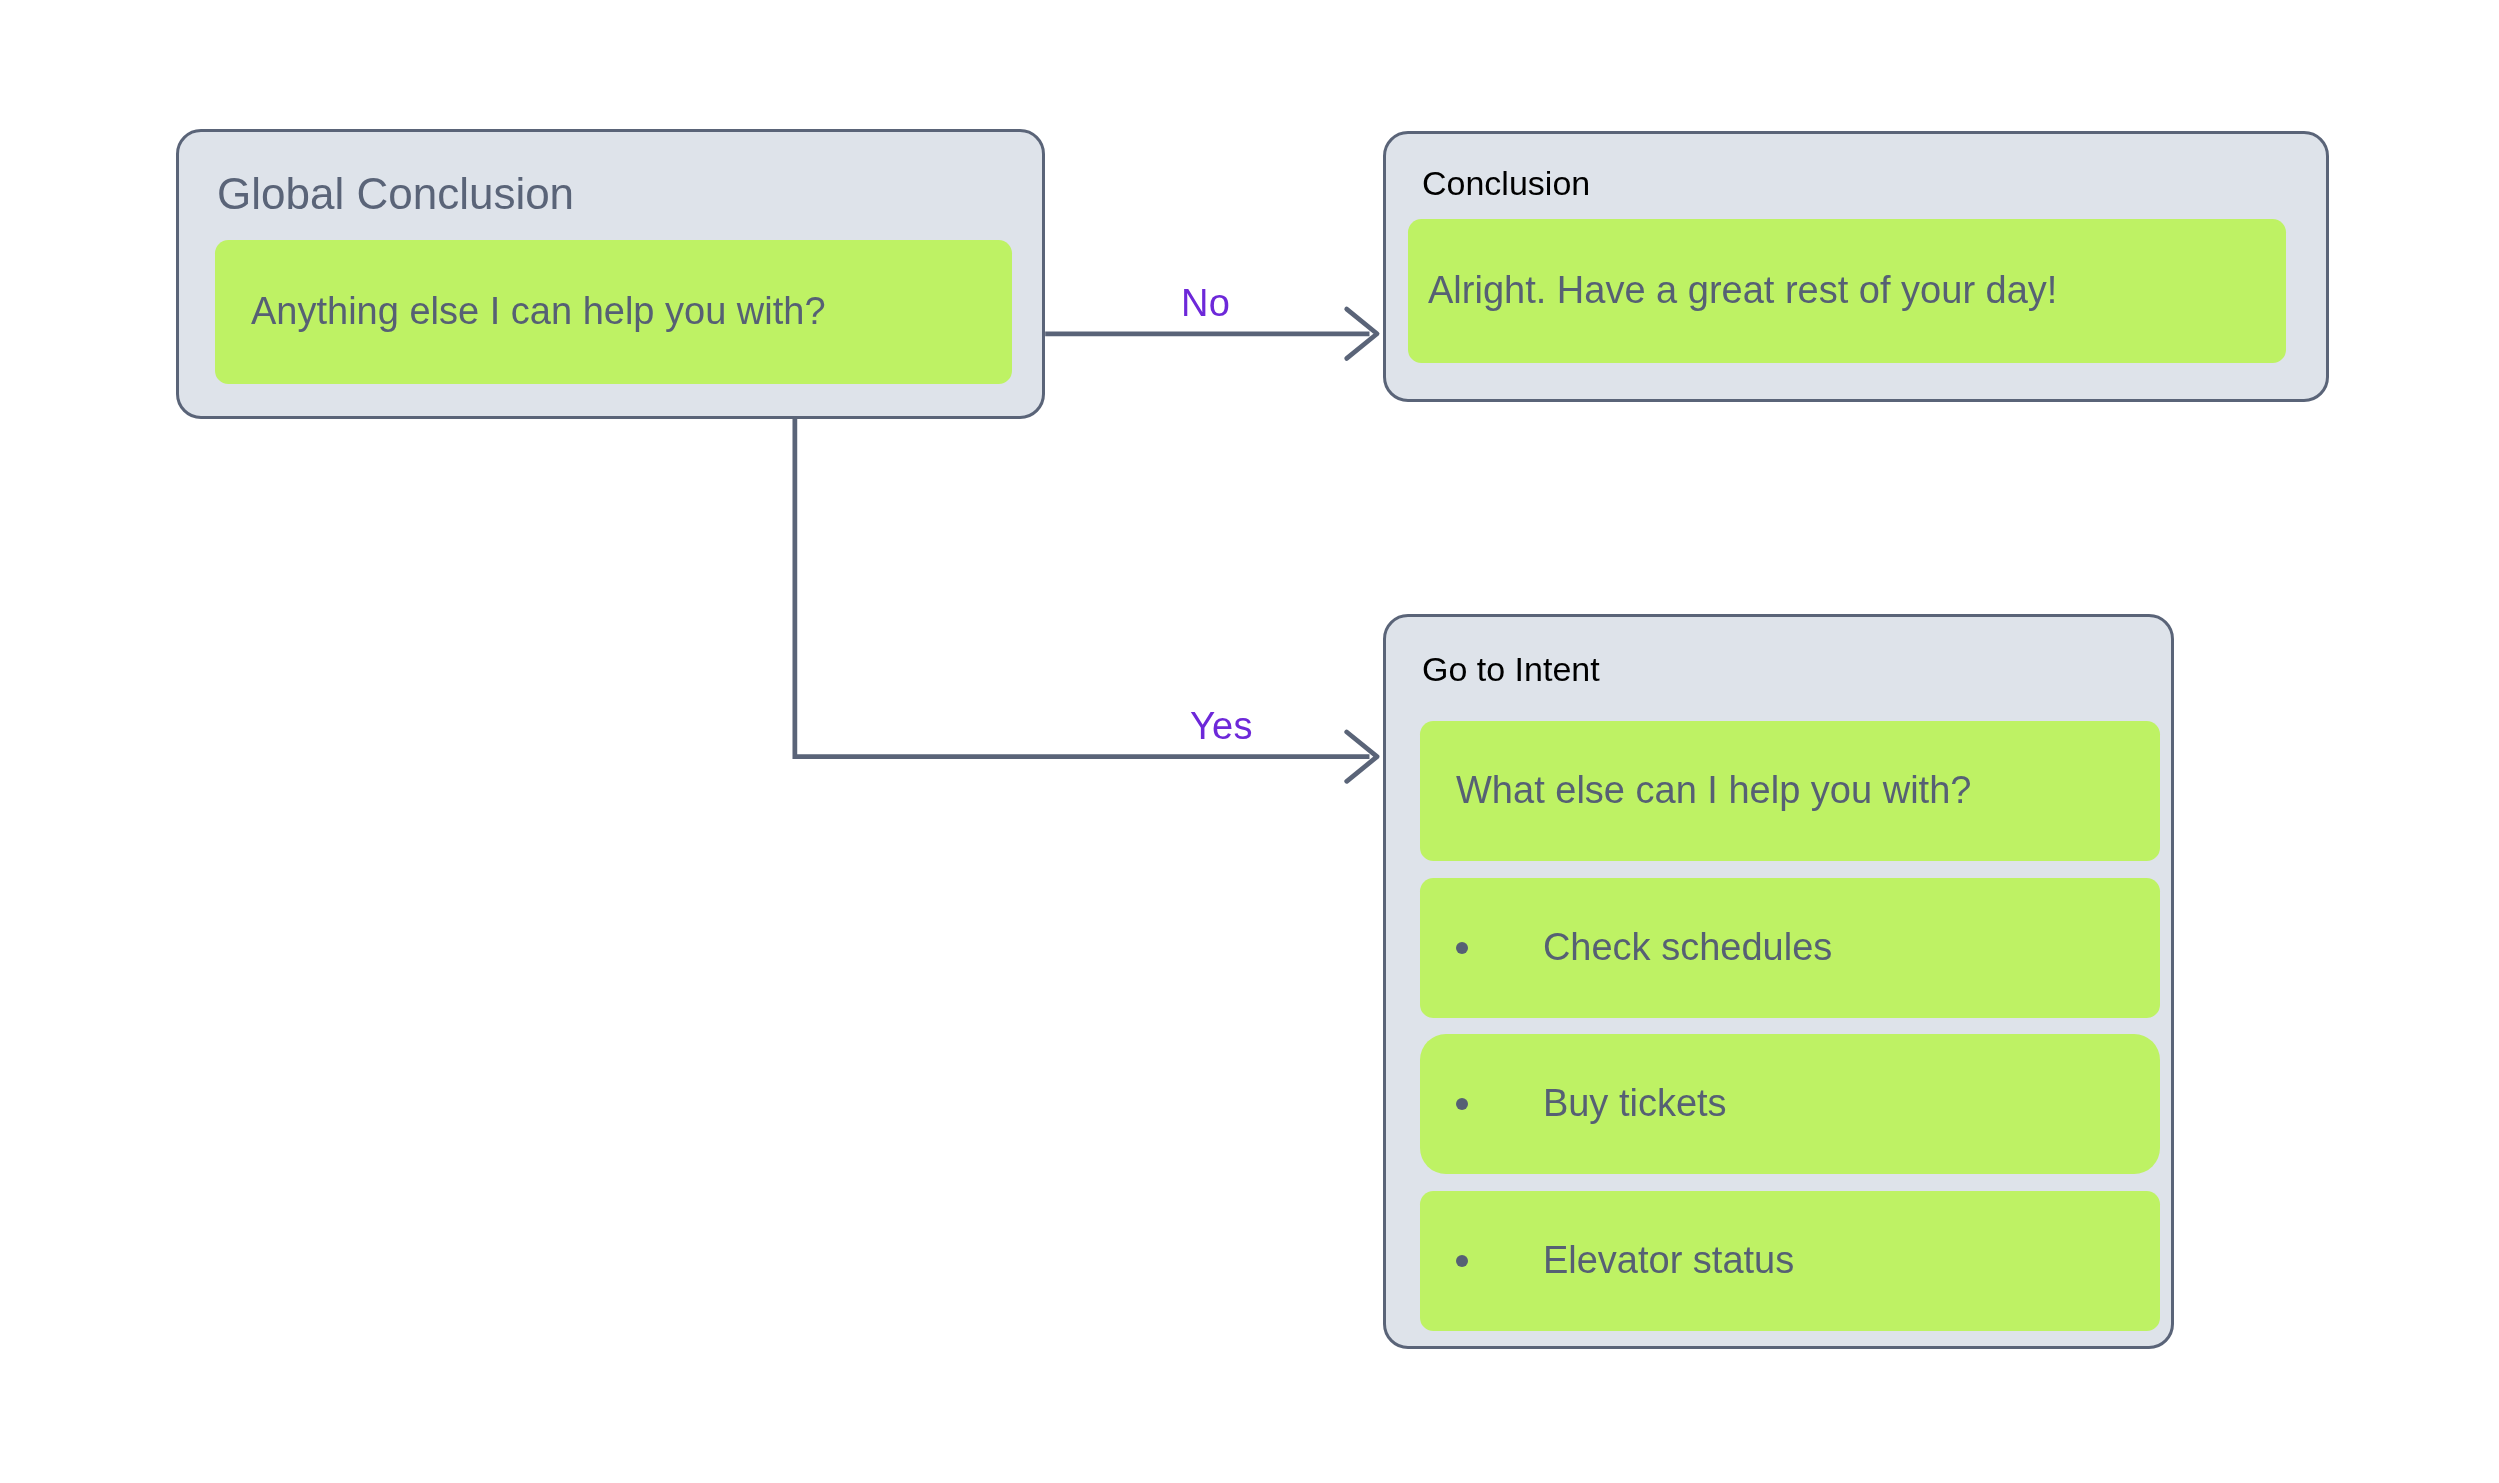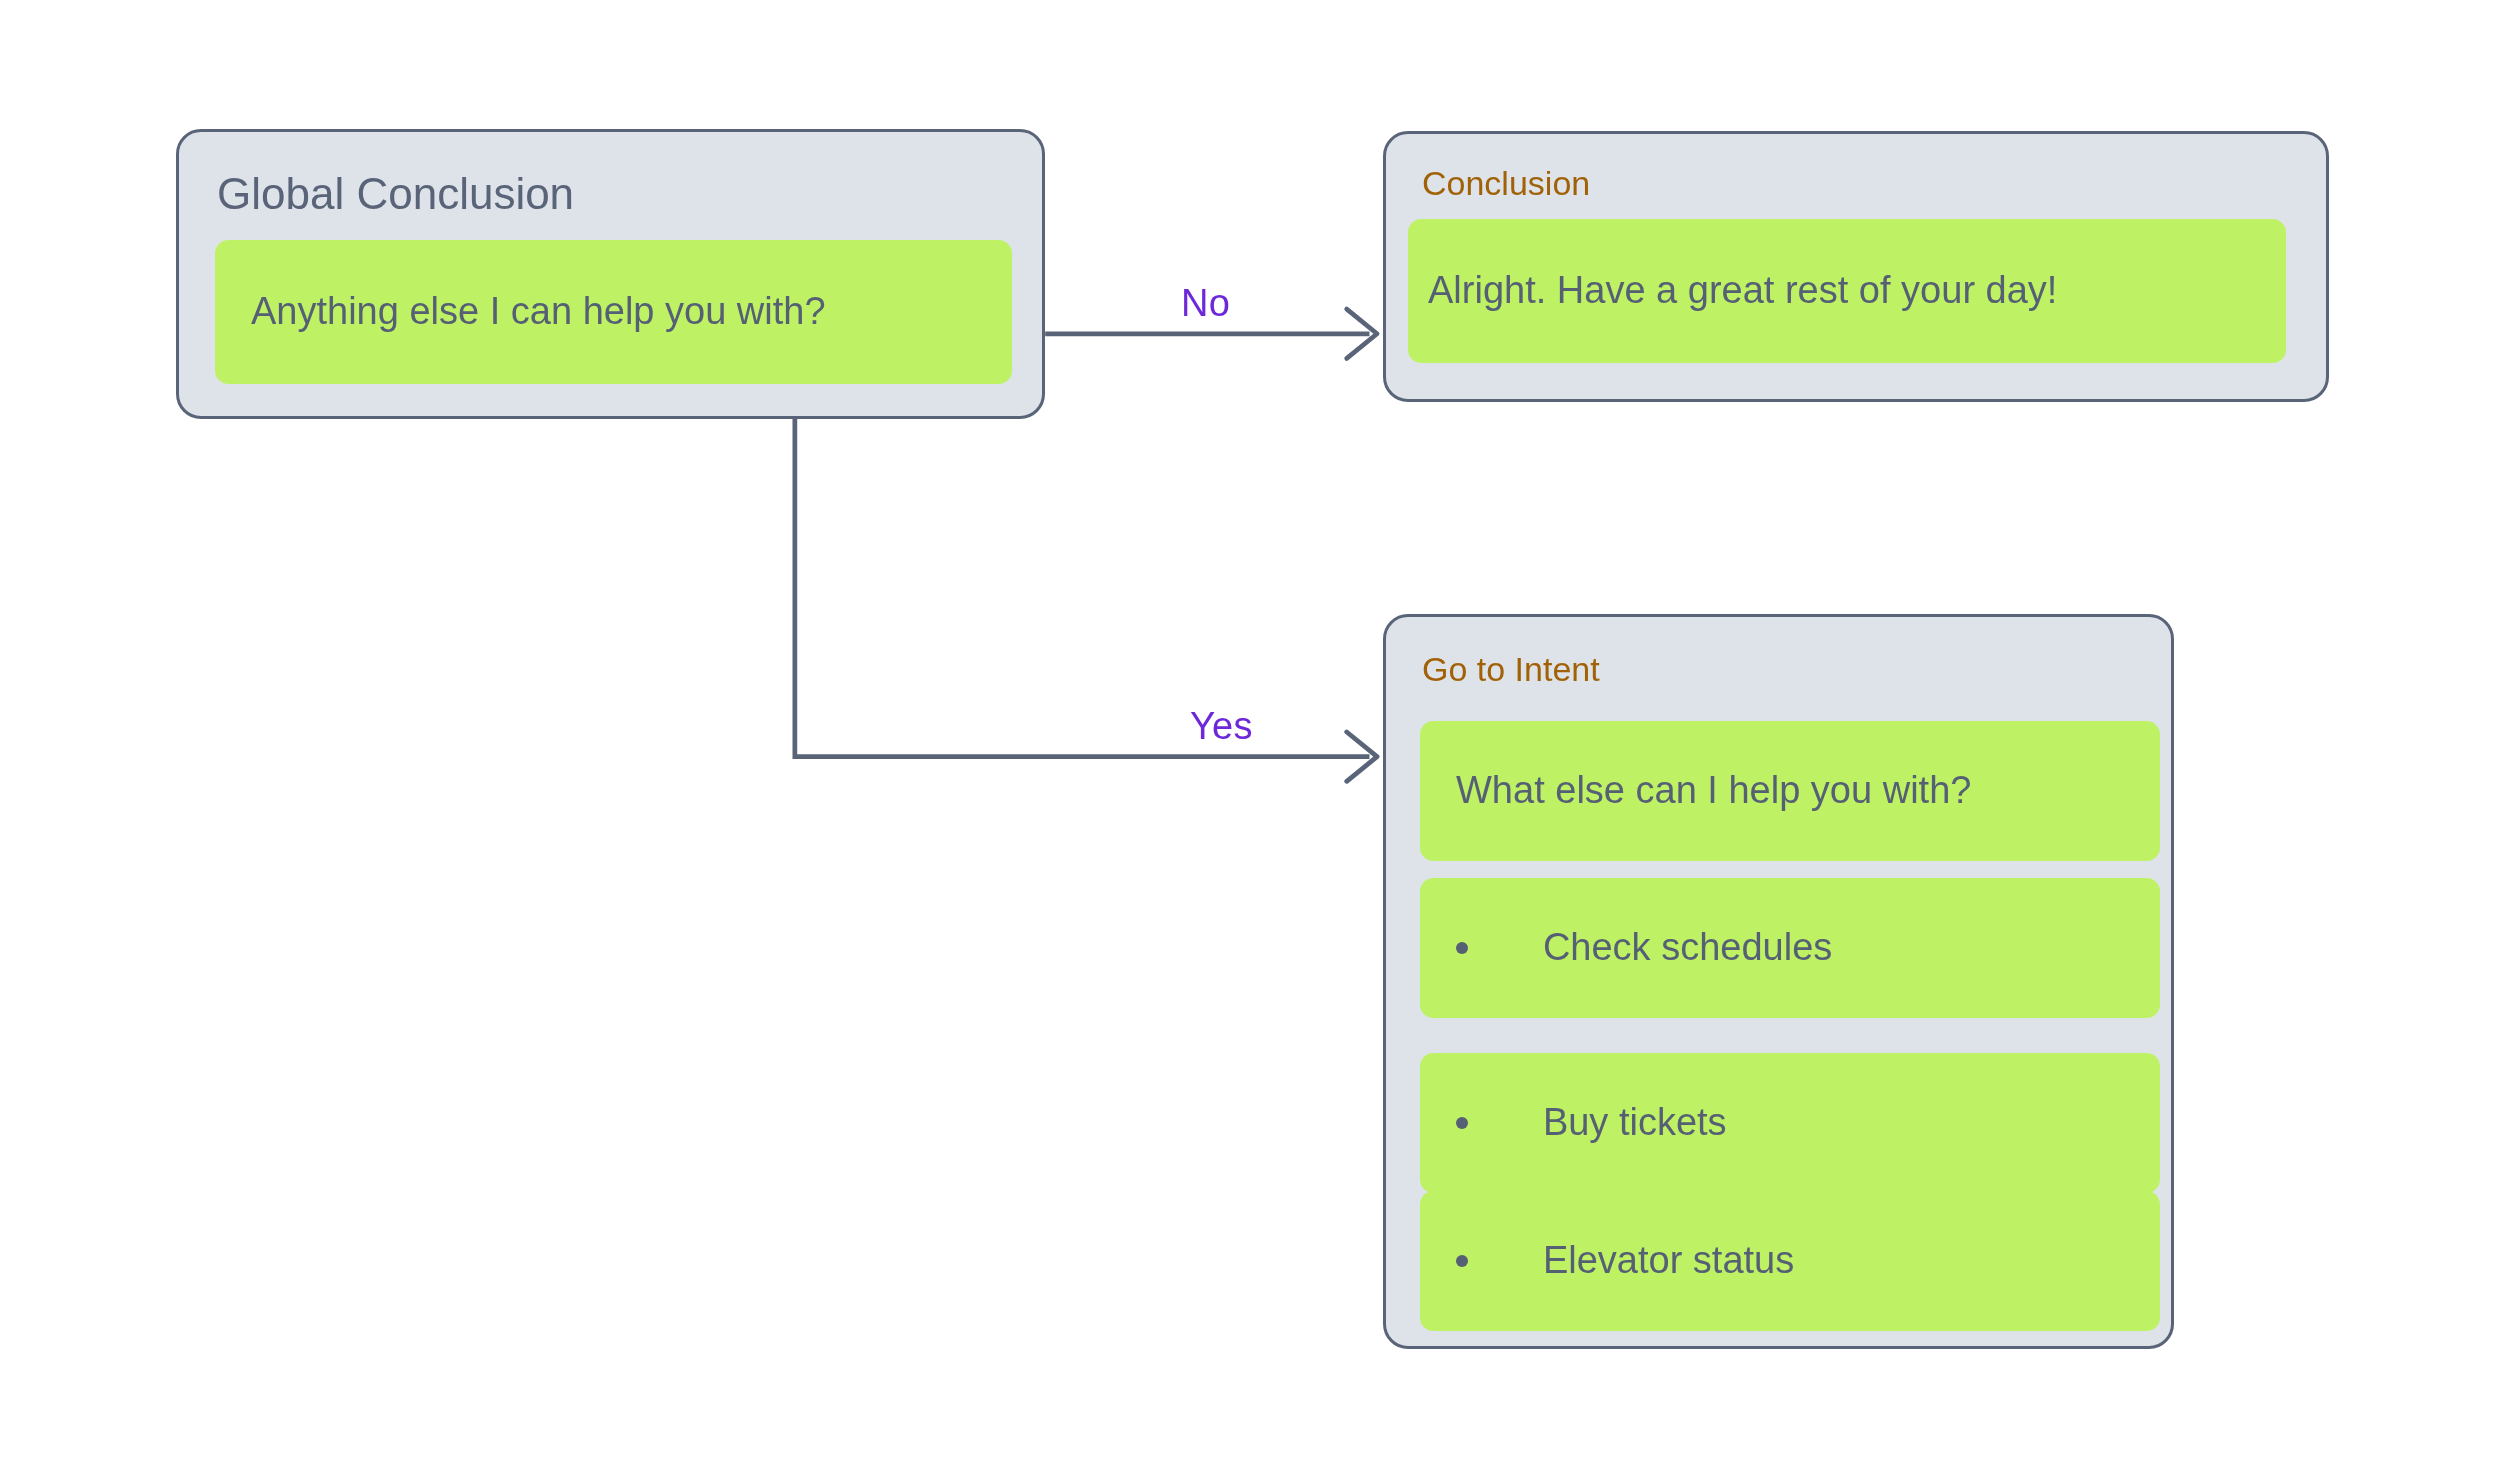--- a/index.html
+++ b/index.html
@@ -54,21 +54,21 @@
 
   
   .title-lg {
     font-size: 44px;
     color: #5a6478;
   }
 
   
   .title-sm {
     font-size: 34px;
-    color: #a16207;
+    color: #000000;
   }
 
   
   .card {
     position: absolute;
     box-sizing: border-box;
     background: #bef264;
     border-radius: 13.3px;
     display: flex;
     align-items: center;
@@ -104,21 +104,21 @@
   #node-conclusion    { left: 1383px; top: 131px;  width: 946px;  height: 271px; }
   #node-conclusion .node-title { left: 36px; top: 32px; }
   #card-conclusion    { left: 22px;  top: 85px;   width: 878px;  height: 144px; padding-left: 20px; }
 
   #node-intent        { left: 1383px; top: 614px;  width: 791px;  height: 735px; }
   #node-intent .node-title { left: 36px; top: 35px; }
 
   .intent-card { left: 34px; width: 740px; height: 140px; padding-left: 36px; }
   #intent-card-0 { top: 104px; }
   #intent-card-1 { top: 261px; }
-  #intent-card-2 { top: 436px; }
+  #intent-card-2 { top: 417px; border-radius: 26px; }
   #intent-card-3 { top: 574px; }
 </style>
 </head>
 <body>
 
 <div id="canvas">
 
   <svg id="edges" viewBox="0 0 2636 1564" width="2500" height="1483">
 
     <g>

